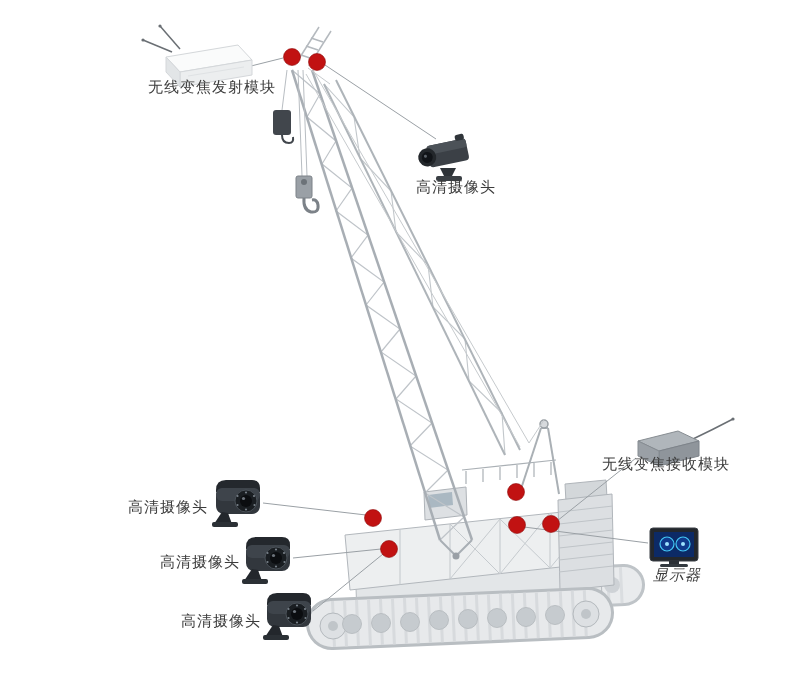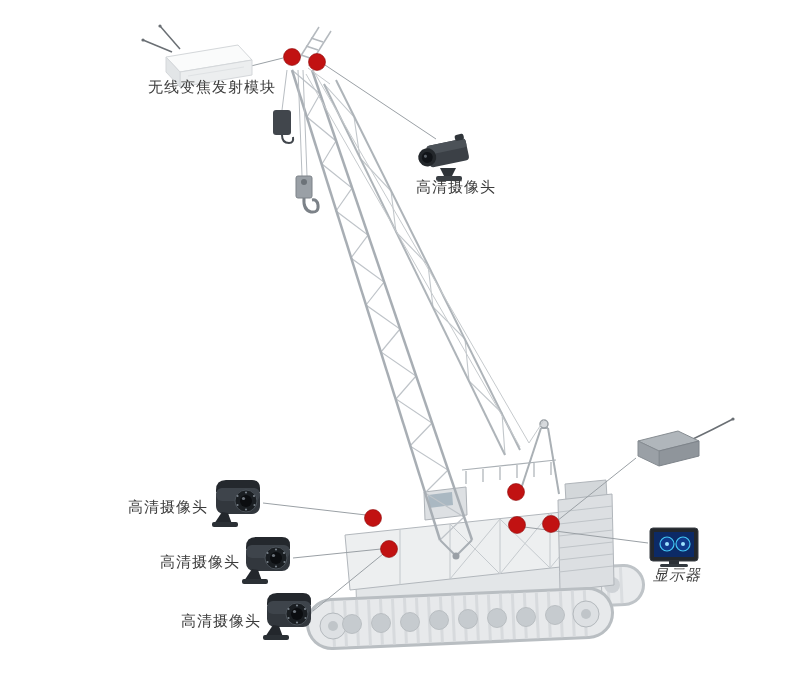--- a/index.html
+++ b/index.html
@@ -238,18 +238,19 @@
     <circle class="marker-dot" cx="516" cy="492" r="8.5"></circle>
     <circle class="marker-dot" cx="373" cy="518" r="8.5"></circle>
     <circle class="marker-dot" cx="517" cy="525" r="8.5"></circle>
     <circle class="marker-dot" cx="551" cy="524" r="8.5"></circle>
     <circle class="marker-dot" cx="389" cy="549" r="8.5"></circle>
   </g>
 </svg>
 
   <div class="lbl" style="left:148px; top:78px;text-align:center;">无线变焦发射模块</div>
   <div class="lbl" style="left:416px; top:178px;">高清摄像头</div>
+  <div class="lbl" style="left:602px; top:455px;">无线变焦接收模块</div>
   <div class="lbl" style="left:653px; top:566px;font-style:italic;">显示器</div>
   <div class="lbl" style="left:128px; top:498px;">高清摄像头</div>
   <div class="lbl" style="left:160px; top:553px;">高清摄像头</div>
   <div class="lbl" style="left:181px; top:612px;">高清摄像头</div>
 
 </div>
 
 </body></html>

